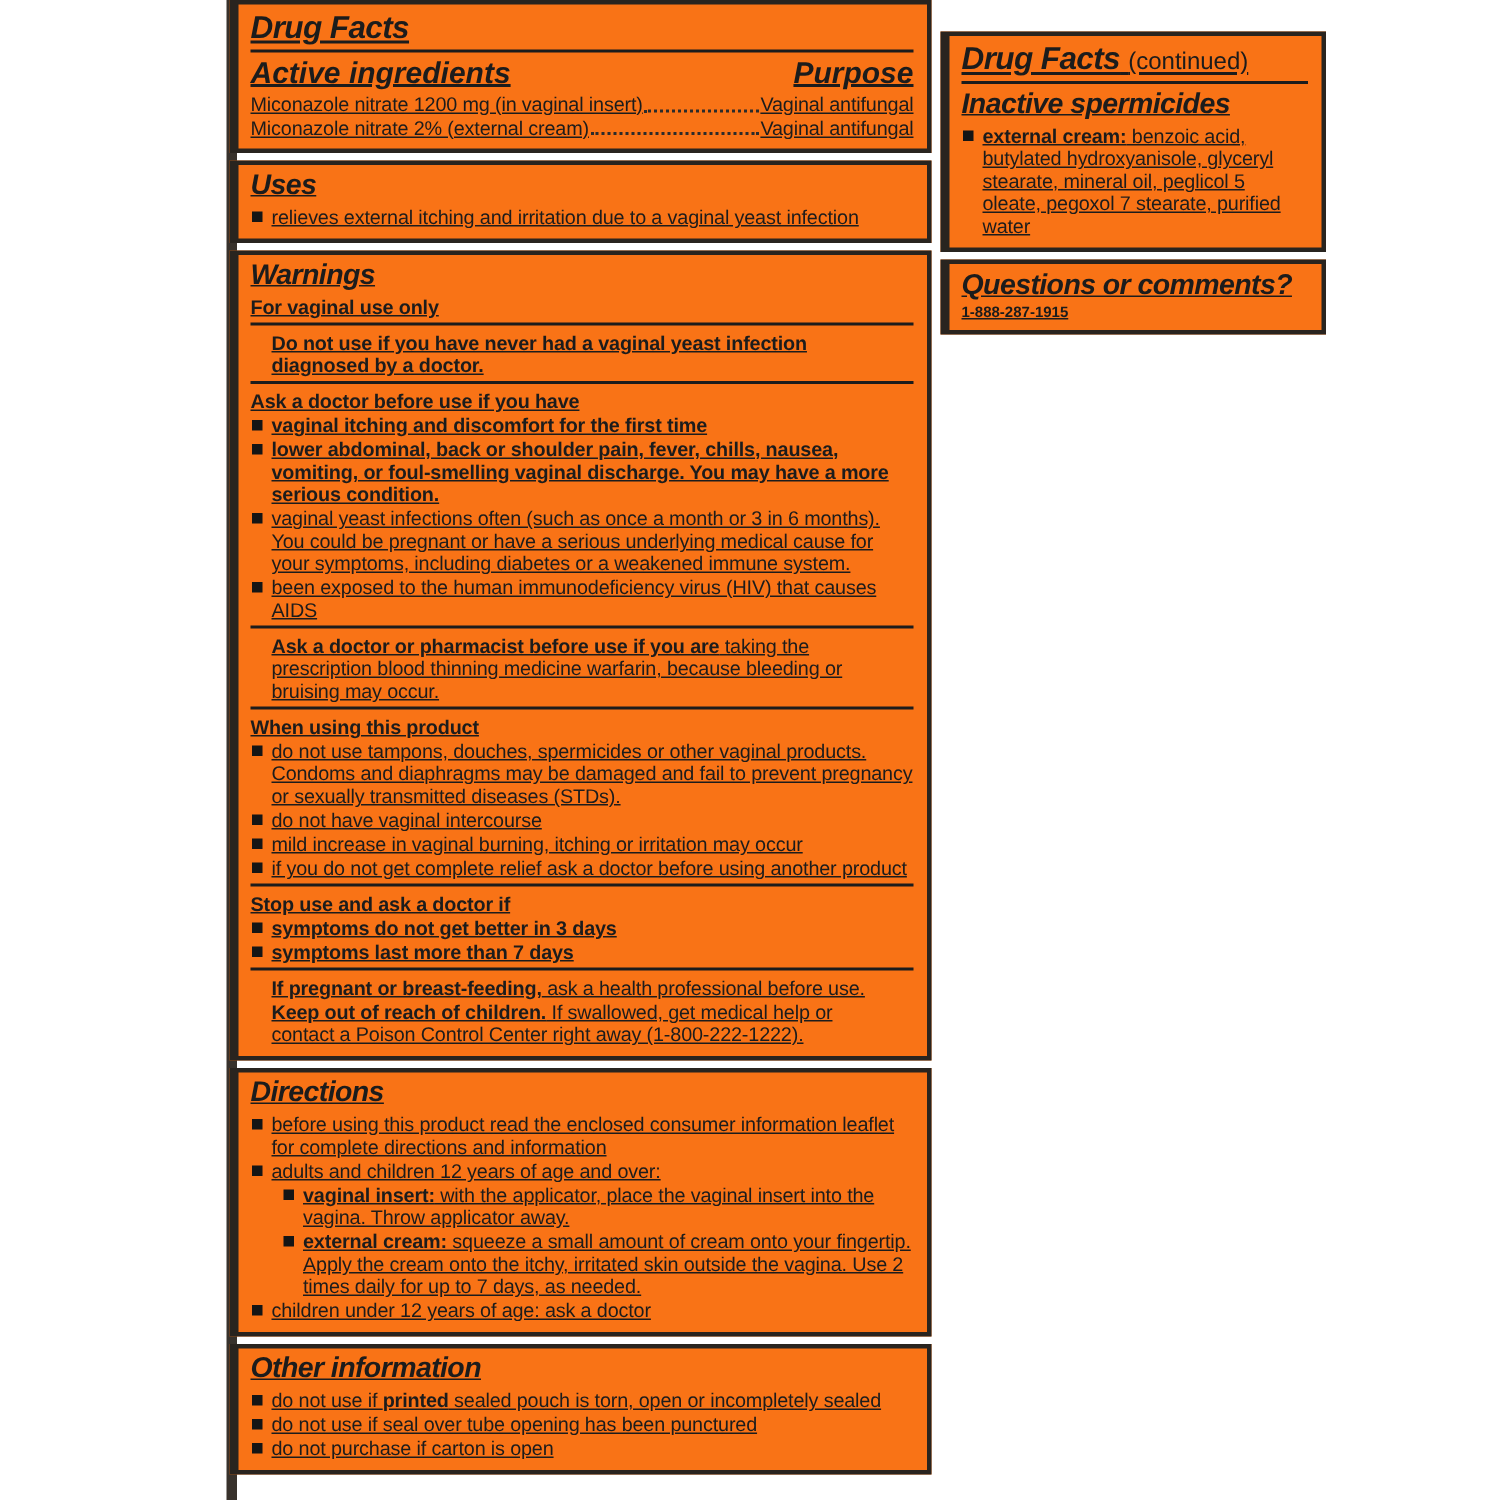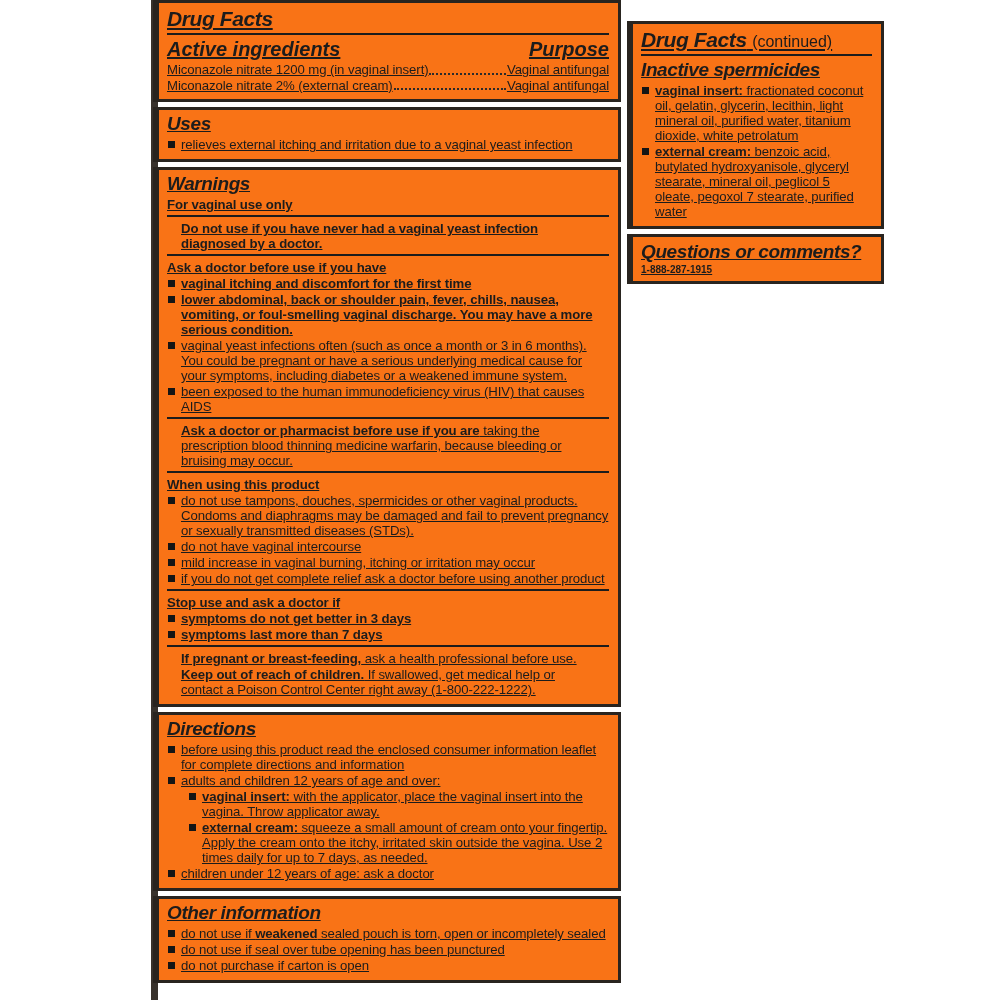--- a/index.html
+++ b/index.html
@@ -148,21 +148,21 @@
       </div>
       <div class="bullet">
         <span class="sq"></span>
         <span class="txt"><span>children under 12 years of age: ask a doctor</span></span>
       </div>
     </section>
     <section class="box">
       <div class="sec-title">Other information</div>
       <div class="bullet">
         <span class="sq"></span>
-        <span class="txt"><span>do not use if </span><span class="bold">weakened</span><span> sealed pouch is torn, open or incompletely sealed</span></span>
+        <span class="txt"><span>do not use if </span><span class="bold">printed</span><span> sealed pouch is torn, open or incompletely sealed</span></span>
       </div>
       <div class="bullet">
         <span class="sq"></span>
         <span class="txt"><span>do not use if seal over tube opening has been punctured</span></span>
       </div>
       <div class="bullet">
         <span class="sq"></span>
         <span class="txt"><span>do not purchase if carton is open</span></span>
       </div>
     </section>
@@ -172,24 +172,20 @@
   <section class="box">
     <div class="dftitle">
       <span>Drug Facts</span>
       <span class="cont">(continued)</span>
     </div>
     <hr class="toprule">
     <div class="inactive-title">Inactive spermicides</div>
     <div id="inactive-items">
         <div class="bullet">
           <span class="sq"></span>
-          <span class="txt"><span class="bold">vaginal insert:</span><span> fractionated coconut oil, gelatin, glycerin, lecithin, light mineral oil, purified water, titanium dioxide, white petrolatum</span></span>
-        </div>
-        <div class="bullet">
-          <span class="sq"></span>
           <span class="txt"><span class="bold">external cream:</span><span> benzoic acid, butylated hydroxyanisole, glyceryl stearate, mineral oil, peglicol 5 oleate, pegoxol 7 stearate, purified water</span></span>
         </div>
       </div>
   </section>
   <section class="box">
     <div class="qtitle">Questions or comments?</div>
     <div class="phone">1-888-287-1915</div>
   </section>
 </div>
 

